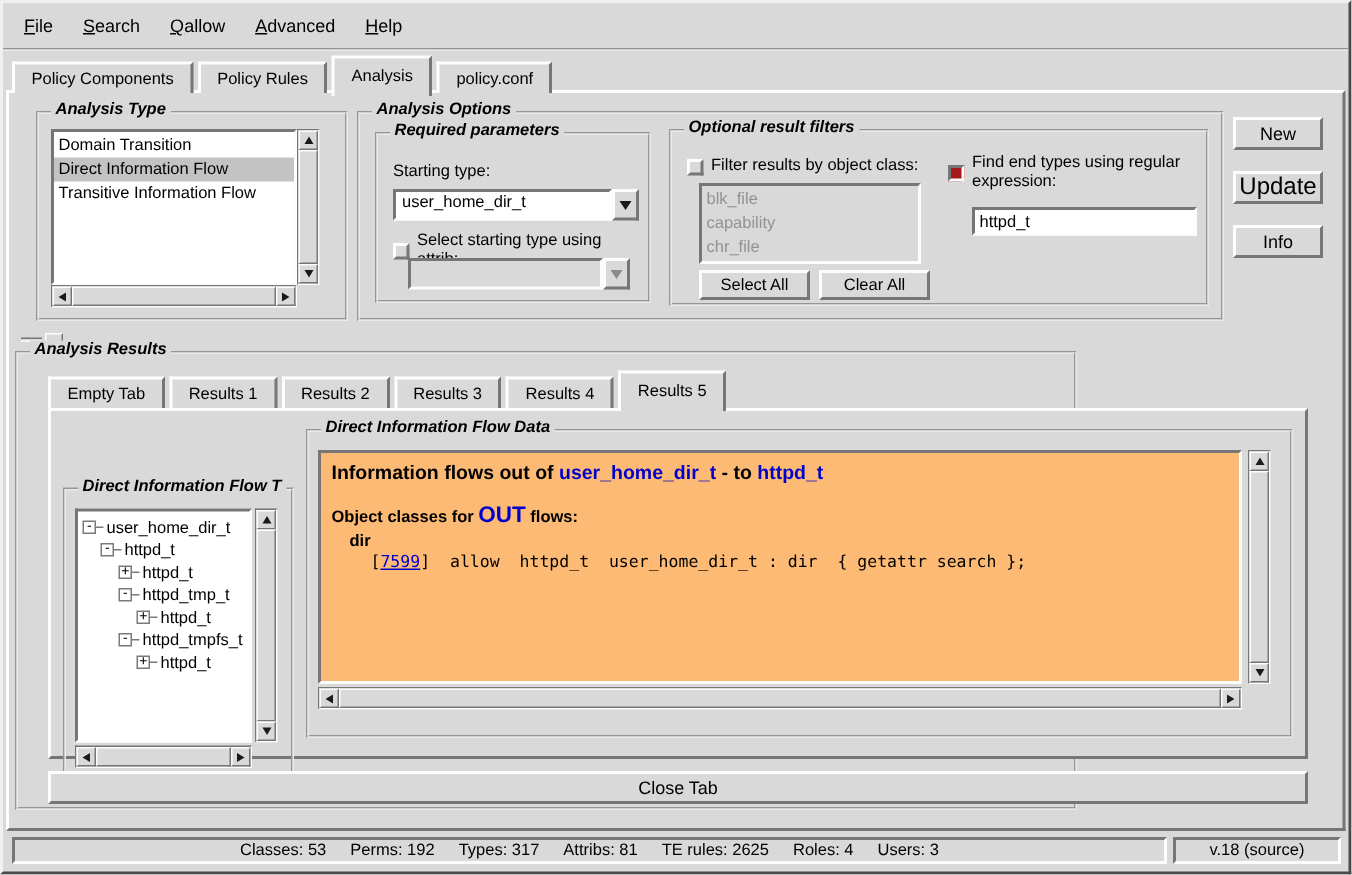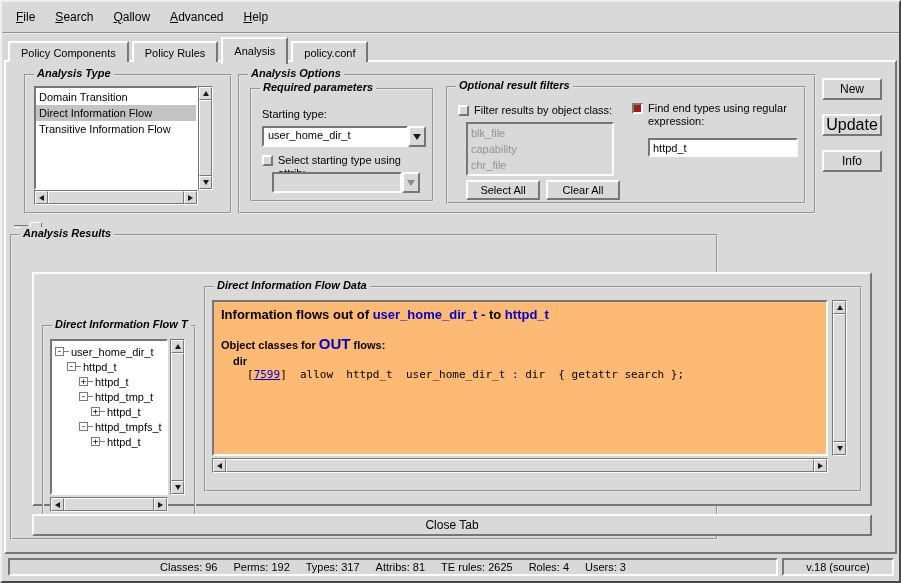--- a/index.html
+++ b/index.html
@@ -51,21 +51,21 @@
            font-family:inherit; font-size:11px; padding:0 3px; outline:none; }
 
   .combo { position:absolute; display:flex; }
   .combo .cfield { flex:1; background:#fff; border:2px solid; border-color:#767676 #fdfdfd #fdfdfd #767676;
                    font-size:11px; line-height:15px; padding:0 4px; overflow:hidden; white-space:nowrap; }
   .combo .cbtn { width:18px; background:var(--window_bg,#d9d9d9); border:2px solid;
                  border-color:#fdfdfd #767676 #767676 #fdfdfd; display:flex; align-items:center; justify-content:center; }
   .combo.disabled .cfield { background:var(--window_bg,#d9d9d9); }
   .combo.disabled .tri-down { border-top-color:#8a8a8a; }
 
-  .checkrow { position:absolute; display:flex; gap:5px; font-size:11px; line-height:13px; align-items:flex-start; }
+  .checkrow { position:absolute; display:flex; gap:5px; font-size:11px; line-height:13px; align-items:center; }
   .cbox { width:11px; height:11px; flex:0 0 11px; background:var(--window_bg,#d9d9d9);
           border:2px solid; border-color:#fdfdfd #767676 #767676 #fdfdfd; margin-top:1px; }
   .cbox.checked { background:var(--checkbox_checked,#a31919); border-color:#767676 #fdfdfd #fdfdfd #767676; }
 
   
   .vscroll, .hscroll { position:absolute; background:var(--trough,#c9c9c9);
                        border:1px solid; border-color:#767676 #fdfdfd #fdfdfd #767676; display:flex; }
   .vscroll { flex-direction:column; width:15px; }
   .hscroll { flex-direction:row; height:15px; }
   .sbtn { background:var(--window_bg,#d9d9d9); border:1px solid; border-color:#fdfdfd #767676 #767676 #fdfdfd;
@@ -217,20 +217,28 @@
     <div class="btn" style="left:816px; top:16px; width:60px; height:22px; font-size:12px;">New</div>
     <div class="btn" style="left:816px; top:52px; width:60px; height:22px; font-size:16px;">Update</div>
     <div class="btn" style="left:816px; top:88px; width:60px; height:22px; font-size:12px;">Info</div>
 
     <div class="sash-line"></div>
     <div class="sash-handle"></div>
 
     <div class="gb" style="left:4px; top:172px; width:708px; height:306px;">
       <div class="gb-title">Analysis Results</div>
 
+      <div class="tabs" style="left:20px; top:14px; height:22px;">
+        <div class="tab">Empty Tab</div>
+        <div class="tab">Results 1</div>
+        <div class="tab">Results 2</div>
+        <div class="tab">Results 3</div>
+        <div class="tab">Results 4</div>
+        <div class="tab active">Results 5</div>
+      </div>
 
       <div class="abs raised" style="left:20px; top:36px; width:840px; height:234px; background:var(--window_bg,#d9d9d9);">
 
         <div class="gb" style="left:8px; top:12px; width:154px; height:206px;margin-top:39px;">
           <div class="gb-title clip">Direct Information Flow T</div>
           <div class="tree" style="left:6px; top:12px; width:118px; height:156px;">
             <div class="trow d0">
                 <span class="texp">-</span>
                 <span class="tline"></span>
                 <span class="tlabel">user_home_dir_t</span>
@@ -320,21 +328,21 @@
           </div>
         </div>
 
       </div>
 
       <div class="btn" style="left:20px; top:278px; width:840px; height:22px; font-size:12px;">Close Tab</div>
     </div>
   </div>
 
   <div class="status-panel stats" style="left:6px; top:556px; width:770px; height:18px;">
-    <span>Classes: 96</span>
+    <span>Classes: 53</span>
     <span>Perms: 192</span>
     <span>Types: 317</span>
     <span>Attribs: 81</span>
     <span>TE rules: 2625</span>
     <span>Roles: 4</span>
     <span>Users: 3</span>
   </div>
   <div class="status-panel" style="left:780px; top:556px; width:112px; height:18px;">
     <span>v.18 (source)</span>
   </div>

